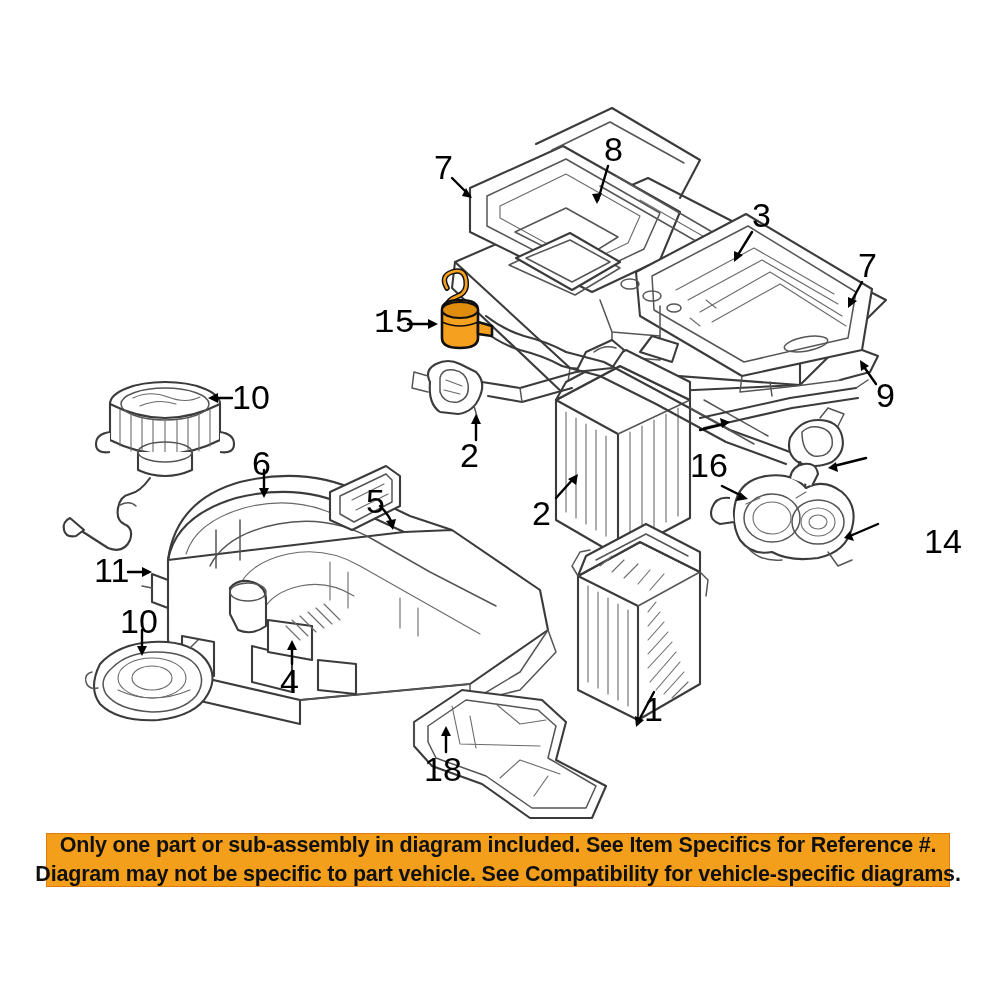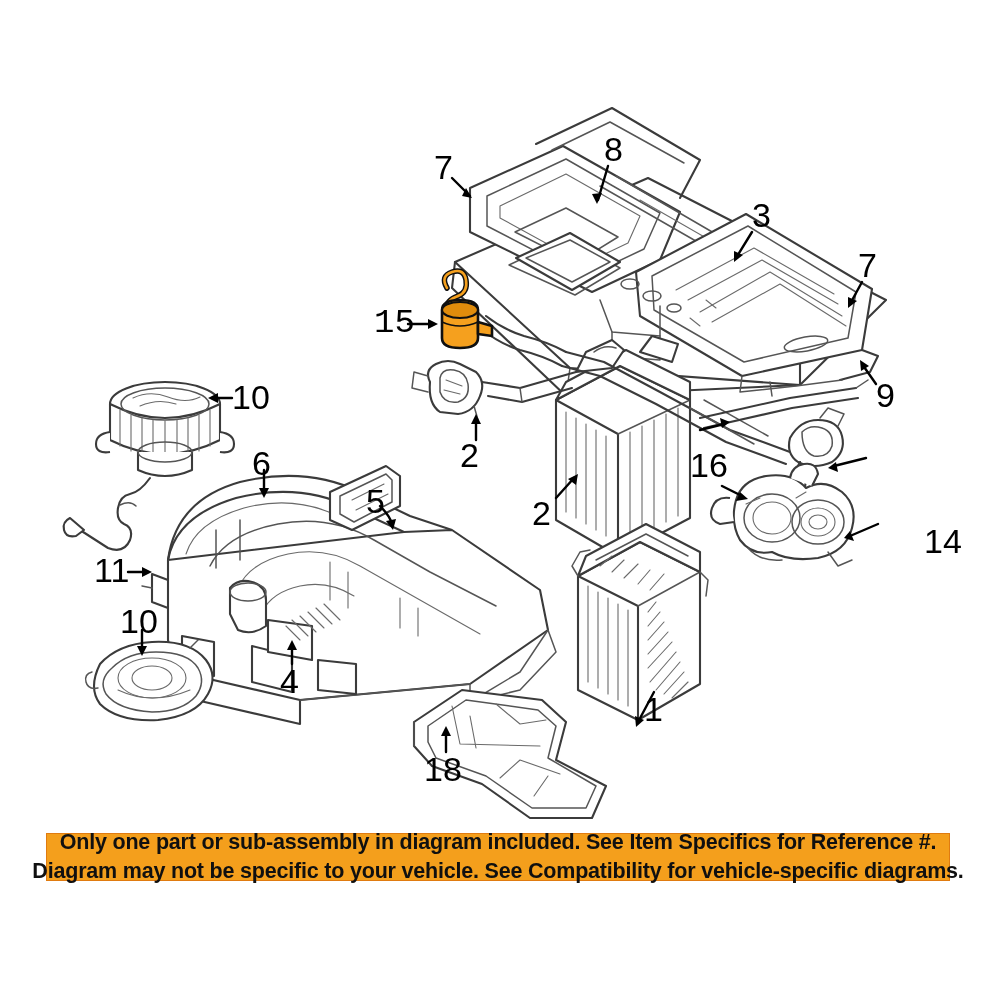--- a/index.html
+++ b/index.html
@@ -23,21 +23,21 @@
     color:#000000;
     line-height:1;
     white-space:nowrap;
     letter-spacing:0px;
   }
 
   
   #banner{
     position:absolute;
     left:46px; top:833px;
-    width:904px; height:48px;
+    width:904px; height:54px;
     background:#f49f1c;
     border:1px solid #e07b10;
     box-sizing:border-box;
     display:flex;
     flex-direction:column;
     align-items:center;
     justify-content:center;
     box-shadow:0 0 0 1px rgba(255,255,255,0.0);
   }
   .banner-line{
@@ -420,16 +420,16 @@
   <div class="callout" style="left:532px;top:496px;">2</div>
   <div class="callout" style="left:660px;top:424px;"></div>
   <div class="callout" style="left:868px;top:446px;"></div>
   <div class="callout" style="left:690px;top:448px;">16</div>
   <div class="callout" style="left:880px;top:524px;margin-left:44px;">14</div>
   <div class="callout" style="left:644px;top:692px;">1</div>
   <div class="callout" style="left:424px;top:752px;text-align:center;">18</div>
 
   <div id="banner">
     <div class="banner-line">Only one part or sub-assembly in diagram included. See Item Specifics for Reference #.</div>
-    <div class="banner-line">Diagram may not be specific to your vehicle. See Compatibility for vehicle-specific diagrams.</div>
+    <div class="banner-line">Diagram may not be specific to part vehicle. See Compatibility for vehicle-specific diagrams.</div>
   </div>
 
 </div>
 
 </body></html>

